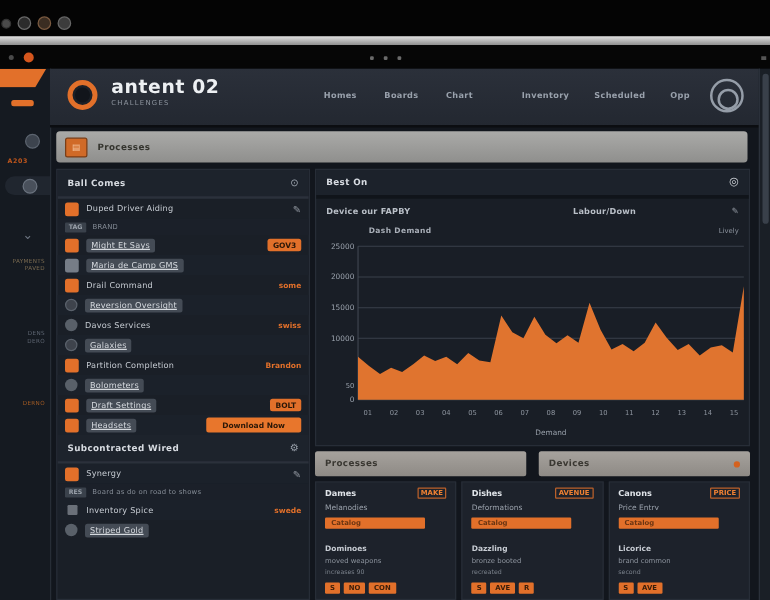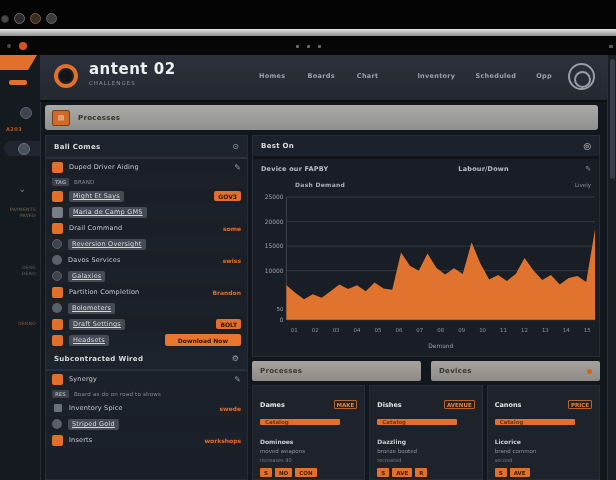--- a/index.html
+++ b/index.html
@@ -111,21 +111,21 @@
   .chart-legend{margin-left:auto;font-size:5.5px;color:#8d949e;}
   .chart-svg{flex:1;width:100%;}
   
   .bottom-tabs{height:20px;flex:none;display:flex;gap:10px;}
   .bottom-tab{flex:1;background:linear-gradient(#a6a29d,#8e8a85);border-radius:2px;
         display:flex;align-items:center;justify-content:space-between;padding:0 8px;}
   .bottom-tab-label{font-size:7px;font-weight:bold;color:#3a3832;letter-spacing:.3px;}
   .tab-dot-orange{width:5px;height:5px;border-radius:50%;background:#d5621f;}
   .cards{flex:1;display:flex;background:#12161d;gap:4px;overflow:hidden;}
   .card{flex:1;background:#1d222b;border:1px solid #272d37;box-sizing:border-box;
-        padding:14px 7px;display:flex;flex-direction:column;min-width:0;}
+        padding:4px 7px;display:flex;flex-direction:column;min-width:0;}
   .card-top{display:flex;justify-content:space-between;align-items:center;}
   .card-title{font-size:6.5px;font-weight:bold;color:#e0e4e9;white-space:nowrap;}
   .card-badge{font-size:5.5px;font-weight:bold;color:#ef8133;border:1px solid rgba(226,112,42,.8);
         padding:.5px 2px;border-radius:1px;white-space:nowrap;}
   .card-sub{font-size:6px;color:#9aa1ab;margin-top:4px;white-space:nowrap;overflow:hidden;}
   .card-btn{margin-top:6px;height:11px;width:72%;background:#e2702a;border-radius:1px;
         display:flex;align-items:center;padding:0 5px;font-size:5.5px;color:#6b3512;font-weight:bold;}
   .card-info{margin-top:13px;}
   .ci1{font-size:6px;color:#c8cdd4;font-weight:bold;}
   .ci2{font-size:5.5px;color:#8d949e;margin-top:3px;}
@@ -281,25 +281,20 @@
             <span class="tag-label">Board as do on road to shows</span>
           </div>
           <div class="row">
             <span class="icon-sq ic-graySmall"></span>
             <span class="row-label">Inventory Spice</span>
             <span class="badge-text">swede</span>
           </div>
           <div class="row">
             <span class="icon-sq ic-grayCircle"></span>
             <span class="row-label pill">Striped Gold</span>
-          </div>
-          <div class="row">
-            <span class="icon-sq ic-orange"></span>
-            <span class="row-label">Inserts</span>
-            <span class="badge-text">workshops</span>
           </div>
         </div>
 
       <div class="right-area">
 
         <div class="chart-panel">
           <div class="panel-header">
             <span class="panel-title">Best On</span>
             <span class="panel-icon">◎</span>
           </div>

